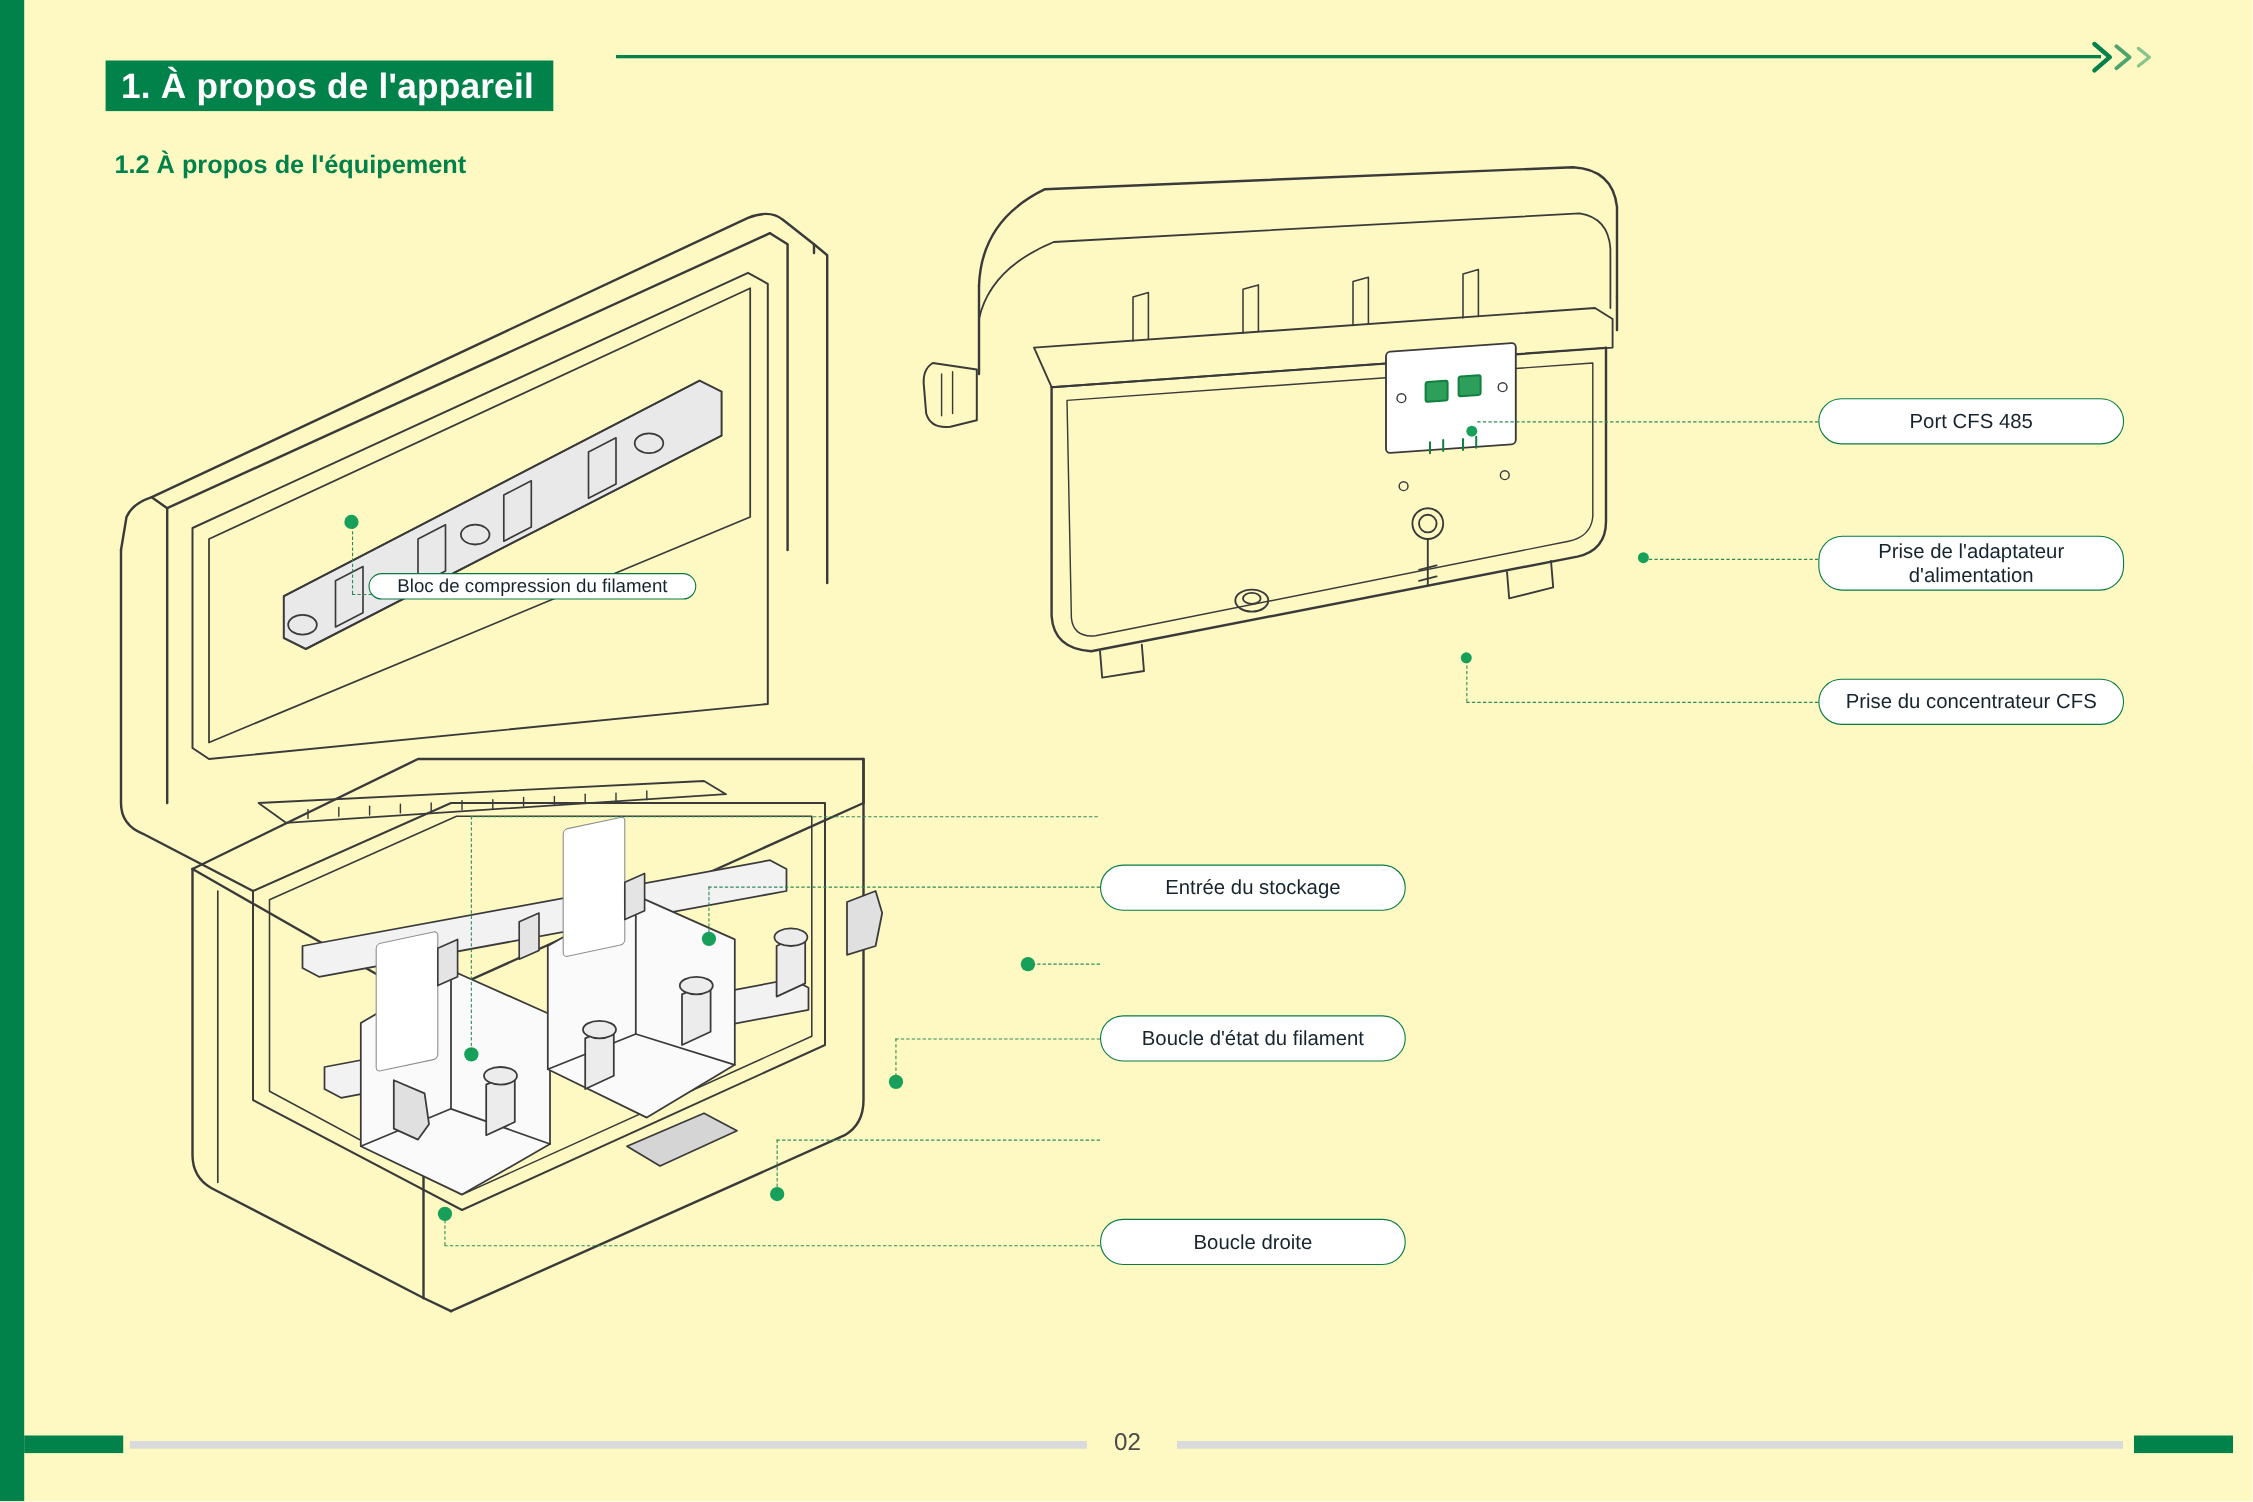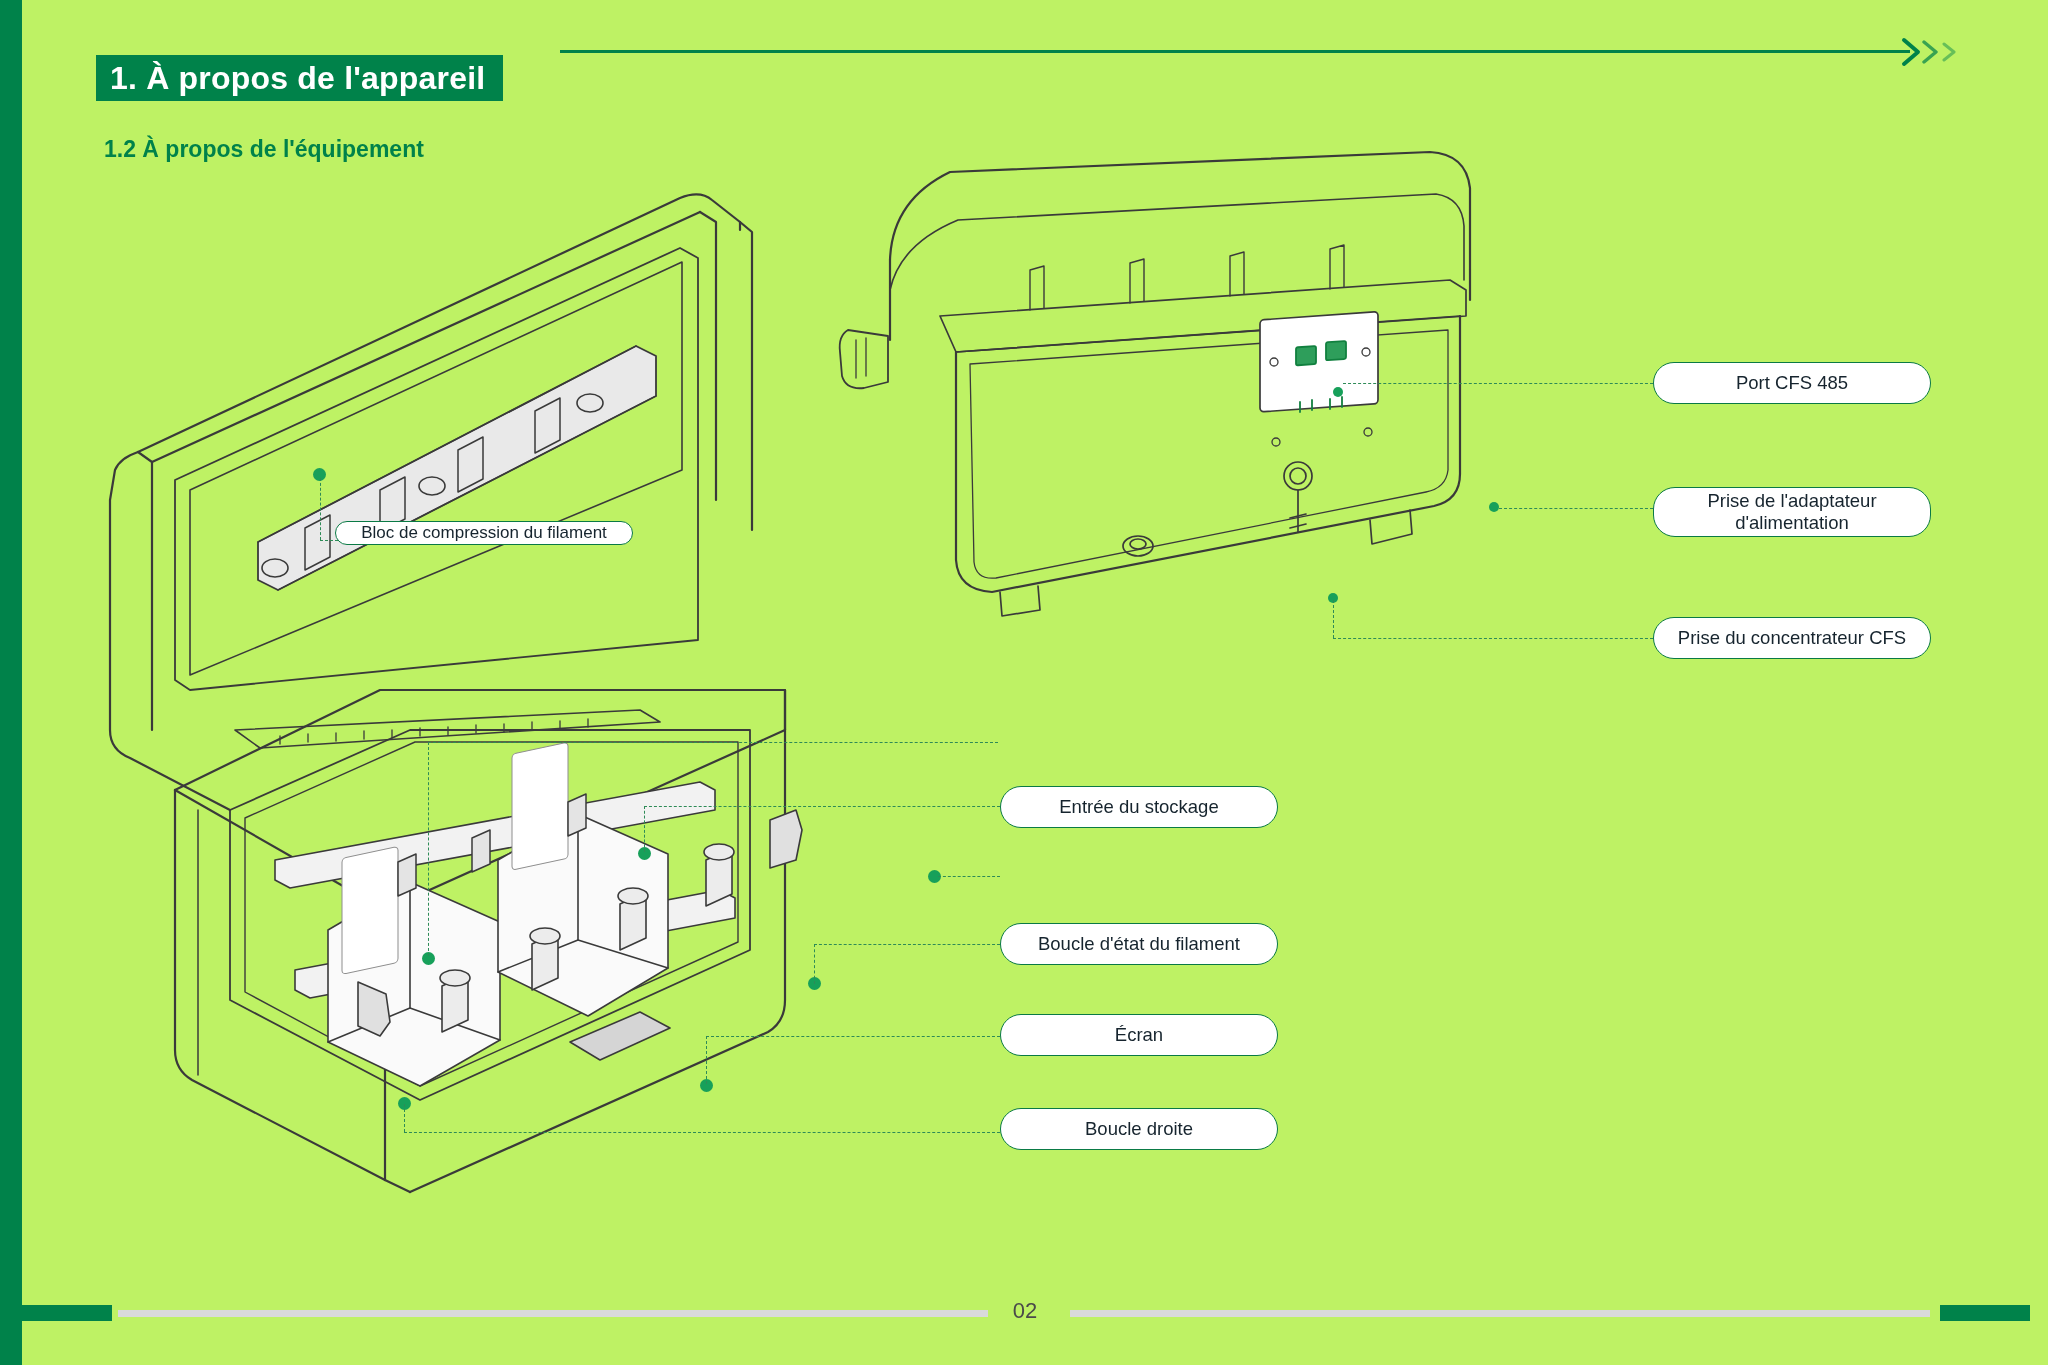--- a/index.html
+++ b/index.html
@@ -9,21 +9,21 @@
   }
   body {
     font-family: "Liberation Sans", sans-serif;
     color: #1a1a1a;
   }
   #page {
     position: relative;
     width: 2048px;
     height: 1365px;
     overflow: hidden;
-    background: #bef264;
+    background: #fef9c3;
   }
 
   
   .left-edge {
     position: absolute;
     left: 0;
     top: 0;
     width: 22px;
     height: 1365px;
     background: #00824a;
@@ -376,21 +376,20 @@
   <div class="lead" style="left:938px; top:876px; width:62px;"></div>
 
   <div class="dot" style="left:808px; top:977px;"></div>
   <div class="lead-v" style="left:814px; top:944px; height:40px;"></div>
   <div class="lead" style="left:814px; top:944px; width:186px;"></div>
   <div class="pill" style="left:1000px; top:923px; width:278px; height:42px;">Boucle d'état du filament</div>
 
   <div class="dot" style="left:700px; top:1079px;"></div>
   <div class="lead-v" style="left:706px; top:1036px; height:48px;"></div>
   <div class="lead" style="left:706px; top:1036px; width:294px;"></div>
-  <div class="pill" style="left:1000px; top:1014px; width:278px; height:42px;">Écran</div>
 
   <div class="dot" style="left:398px; top:1097px;"></div>
   <div class="lead-v" style="left:404px; top:1104px; height:28px;"></div>
   <div class="lead" style="left:404px; top:1132px; width:596px;"></div>
   <div class="pill" style="left:1000px; top:1108px; width:278px; height:42px;">Boucle droite</div>
 
   <div class="footer-bar-left"></div>
   <div class="footer-bar-mid"></div>
   <div class="footer-bar-mid2"></div>
   <div class="footer-bar-right"></div>

